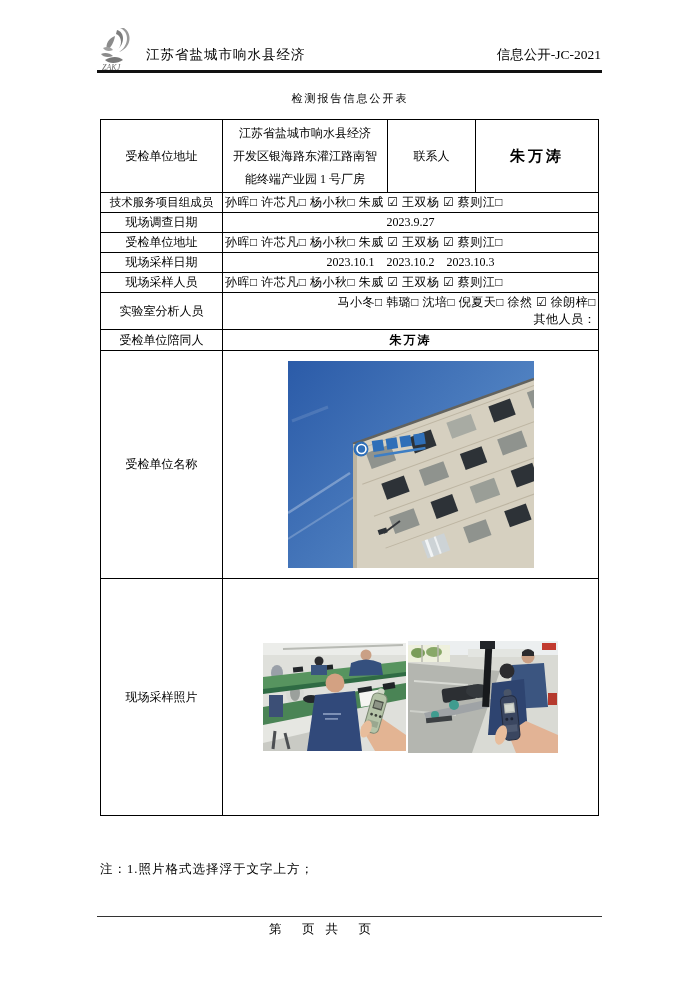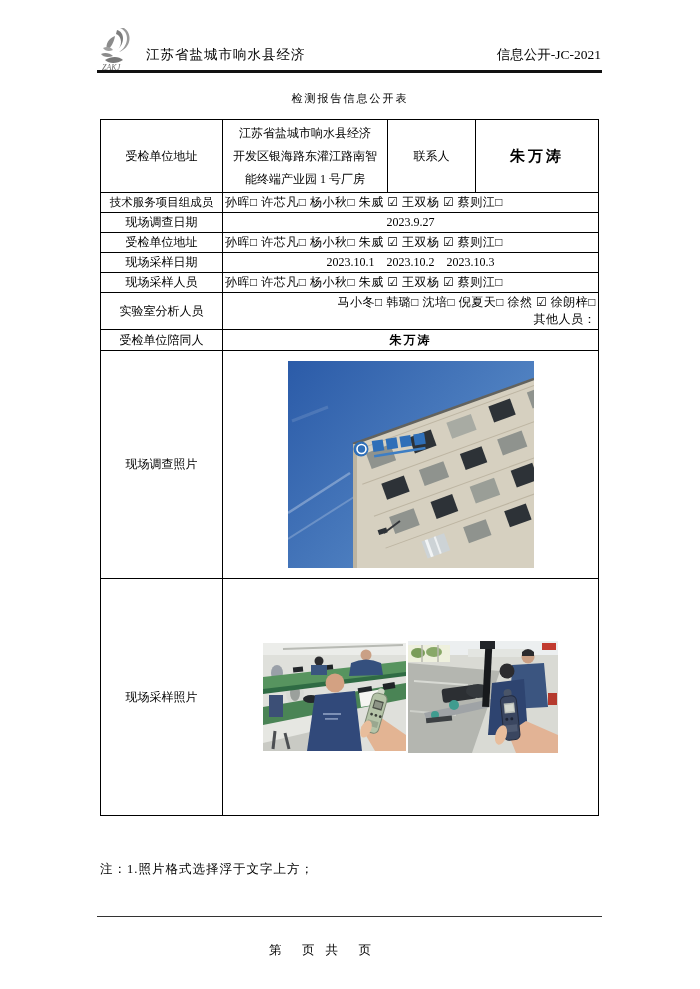--- a/index.html
+++ b/index.html
@@ -26,21 +26,21 @@
   td.names { text-align:left; padding-left:7px; letter-spacing:0.5px; }
   .addr-line { display:block; text-align:center; line-height:23px; }
   .contact-big { font-weight:bold; font-size:15px; letter-spacing:3px; }
   .escort-b { font-weight:bold; letter-spacing:2px; }
   .lab-line { display:block; line-height:17px;text-align:right; }
   td.photocell { vertical-align:middle; text-align:center; padding:0; }
   .photo-wrap { display:flex; justify-content:center; align-items:center; gap:2px; }
   
   .note { position:absolute; left:100px; top:861px; font-size:12.5px; letter-spacing:1px; }
   .foot-rule { position:absolute; left:97px; top:916px; width:505px; height:1px; background:#333; }
-  .foot-text { position:absolute; left:0; top:942px; width:644px; text-align:center;
+  .foot-text { position:absolute; left:0; top:921px; width:644px; text-align:center;
     font-size:12.5px; letter-spacing:4px; }
 </style>
 </head>
 <body>
 
 <div id="page">
 
   <svg class="hdr-logo" viewBox="0 0 48 46">
     <path d="M22 4 C30 6 30 18 22 24 C28 20 27 10 21 8 Z" fill="#7d7d7d"></path>
     <path d="M25 2 C35 6 34 20 24 26 C36 22 38 8 29 2 Z" fill="#9a9a9a"></path>
@@ -100,21 +100,21 @@
         <span class="lab-line">马小冬□ 韩璐□ 沈培□ 倪夏天□ 徐然 ☑ 徐朗梓□</span>
         <span class="lab-line">其他人员：</span>
       </td>
     </tr>
     <tr style="height:21px">
       <td class="lbl">受检单位陪同人</td>
       <td class="ctr" colspan="3"><span class="escort-b">朱万涛</span></td>
     </tr>
 
     <tr style="height:228px">
-      <td class="lbl">现场调查照片</td>
+      <td class="lbl">受检单位名称</td>
       <td class="photocell" colspan="3">
         <div class="photo-wrap">
           <svg width="246" height="207" viewBox="0 0 246 207">
             <defs>
               <linearGradient id="skyg" x1="0" y1="0" x2="1" y2="0.7">
                 <stop offset="0" stop-color="#2b5ba8"></stop>
                 <stop offset="1" stop-color="#5e90cb"></stop>
               </linearGradient>
               <clipPath id="bclip">
                     <polygon points="65,83 246,18 246,207 65,207"></polygon>

